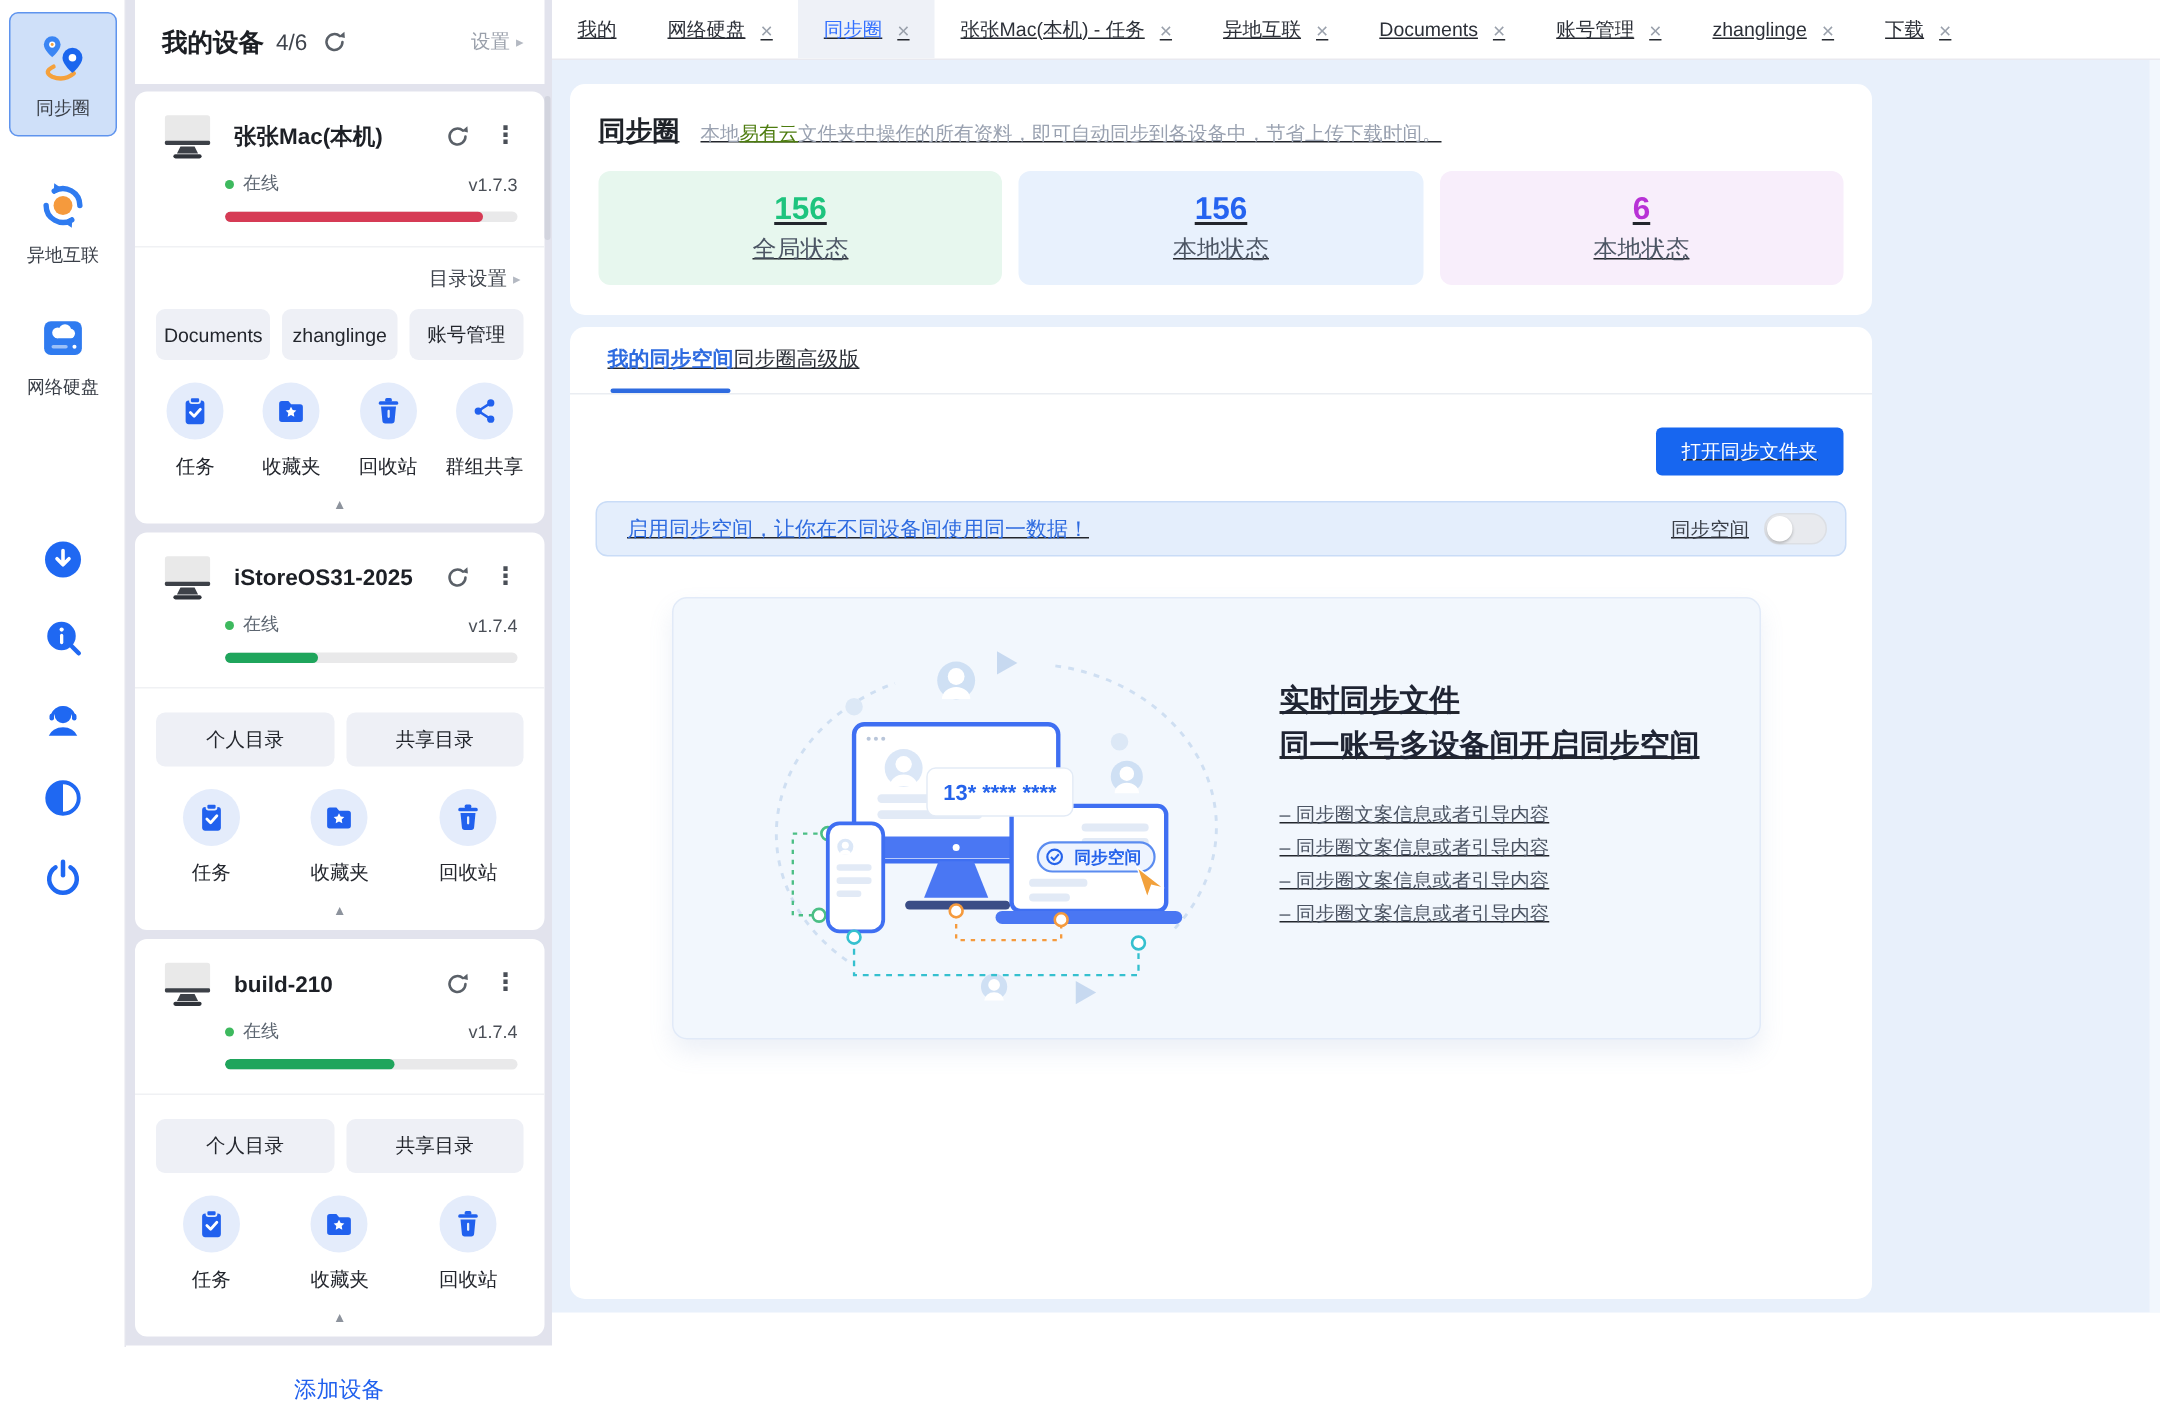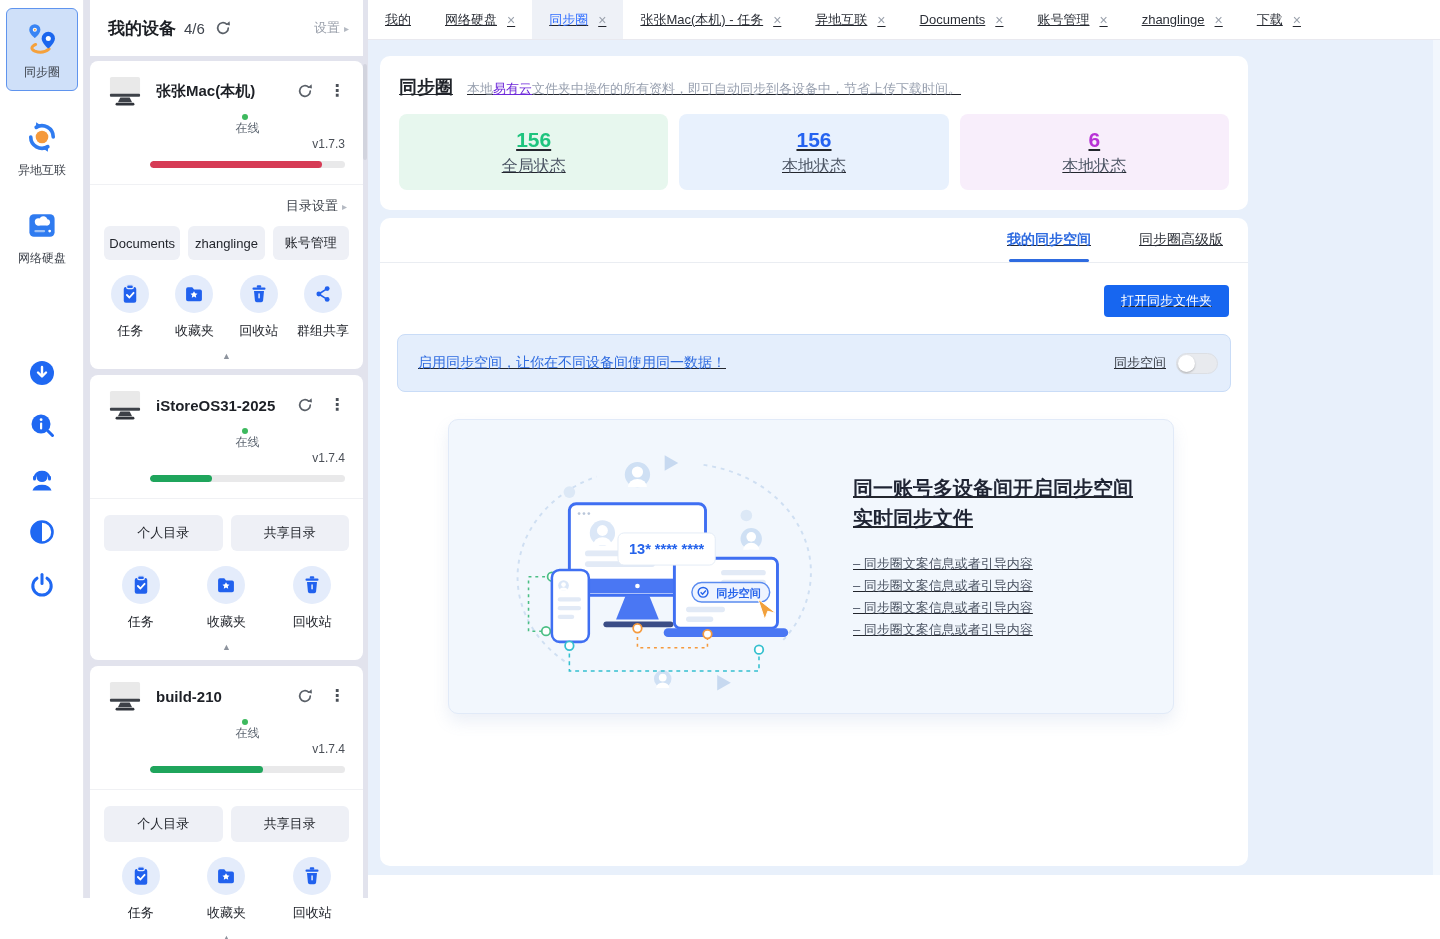--- a/index.html
+++ b/index.html
@@ -29,21 +29,21 @@
   .dev-head .settings { margin-left:auto; font-size:13px; color:#9aa0ab; display:flex; align-items:center; gap:4px; }
   .dev-head .settings .arr { font-size:10px; color:#b4b9c2; }
 
   .dev-card { background:#fff; border-radius:8px; margin:0 5px 6px 6px; flex:none; }
   .dc-top { padding:14px 18px 0 16px; }
   .dc-row1 { display:flex; align-items:center; }
   .pc-icn { width:38px; height:32px; flex:none; }
   .dc-name { font-size:15px; font-weight:bold; color:#1d2026; margin-left:12px;text-align:right; }
   .dc-refresh { width:16px; height:16px; margin-left:auto; }
   .dc-kebab { font-size:16px; color:#4a4f57; margin-left:16px; font-weight:bold; line-height:1; }
-  .dc-row2 { display:flex; align-items:center; margin-top:7px; padding-left:44px; font-size:12px; color:#5c6570;flex-direction:column; }
+  .dc-row2 { display:flex; align-items:center; margin-top:7px; padding-left:44px; font-size:12px; color:#5c6570; }
   .dc-row2 .dot { width:6px; height:6px; border-radius:50%; background:#3db95e; margin-right:6px; }
   .dc-row2 .ver { margin-left:auto; color:#4a4f57; }
   .bar { height:7px; background:#e9e9ea; border-radius:4px; margin:10px 0 0 44px; overflow:hidden; }
   .bar i { display:block; height:100%; border-radius:4px; }
   .dc-sep { height:1px; background:#f0f1f4; margin-top:16px; }
   .dir-row { display:flex; justify-content:flex-end; align-items:center; gap:4px; padding:12px 16px 0; font-size:13px; color:#3f444d; }
   .dir-row .arr { font-size:10px; color:#b4b9c2; }
   .chip-row { display:flex; gap:8px; padding:11px 14px 0; }
   .chip { flex:1; height:34px; background:#eef0f6; border-radius:6px; display:flex; align-items:center; justify-content:center; font-size:13px; color:#23262d; }
   .chip-row.big .chip { height:36px; }
@@ -65,38 +65,38 @@
   .tab.active { background:#eef1f7; color:#3370ff; }
 
   .content { flex:none; height:835px; background:#e8f0fb; padding:16px 0 0 12px; position:relative; }
   .v-scroll { position:absolute; right:0; top:0; bottom:0; width:7px; background:rgba(255,255,255,.45); }
   .bottom-fill { flex:1; background:#fff; }
 
   .hdr-card { width:868px; background:#fff; border-radius:10px; padding:19px 19px 20px; }
   .hdr-title-row { display:flex; align-items:baseline; }
   .hdr-title-row h2 { font-size:18px; font-weight:bold; color:#1f2329; }
   .hdr-desc { font-size:13px; color:#99a1b0; margin-left:14px; }
-  .hdr-desc a { color:#6d28d9; text-decoration:underline; }
+  .hdr-desc a { color:#4d7c0f; text-decoration:underline; }
   .stats { display:flex; gap:11px; margin-top:15px; }
   .stat { flex:1; height:76px; border-radius:8px; display:flex; flex-direction:column; align-items:center; justify-content:center; }
   .stat b { font-size:21px; font-weight:bold; }
   .stat span { font-size:16px; color:#4c5564; margin-top:4px; }
 
   .body-card { width:868px; height:648px; background:#fff; border-radius:10px; margin-top:8px; }
-  .space-tabs { display:flex; gap:48px; padding:0 25px; height:45px; border-bottom:1px solid #eaedf2;justify-content:flex-end; }
+  .space-tabs { display:flex; padding:0 25px; height:45px; border-bottom:1px solid #eaedf2; }
   .stab { display:flex; align-items:center; font-size:14px; color:#2c3038; position:relative; }
   .stab.active { color:#2e6be0; font-weight:bold; }
   .stab.active::after { content:""; position:absolute; left:2px; right:2px; bottom:0; height:3px; border-radius:2px; background:#2e6be0; }
 
   .sec-row { display:flex; align-items:flex-start; padding:22px 19px 0 25px; }
   .sec-row h3 { font-size:15px; font-weight:bold; color:#1f2329; }
   .sec-row .path { font-size:12px; color:#5d6570; margin-top:9px; }
   .open-btn { margin-left:auto; height:32px; padding:0 17px; background:#1766f0; color:#fff; font-size:13px; border:none; border-radius:4px; cursor:pointer; }
 
-  .banner { margin:17px 17px 0; height:58px; border-radius:8px; background:#e4eefc; border:1px solid #c9dcf7; display:flex; align-items:center; padding:0 12px 0 20px; }
+  .banner { margin:17px 17px 0; height:37px; border-radius:8px; background:#e4eefc; border:1px solid #c9dcf7; display:flex; align-items:center; padding:0 12px 0 20px; }
   .banner .btext { font-size:14px; color:#2e6be0; }
   .b-right { margin-left:auto; display:flex; align-items:center; gap:10px; font-size:13px; color:#3a3f48; }
   .switch { width:42px; height:21px; border-radius:11px; background:#e8eaee; border:1px solid #dcdfe4; position:relative; cursor:pointer; }
   .switch i { position:absolute; left:1px; top:1px; width:17px; height:17px; border-radius:50%; background:#fff; box-shadow:0 1px 2px rgba(0,0,0,.25); }
 
   .promo { margin:27px 0 0 68px; width:726px; height:295px; background:#f2f7fd; border:1px solid #e1eaf8; border-radius:10px; box-shadow:0 8px 16px rgba(120,150,200,.14); display:flex; align-items:center; padding:0 8px 0 18px; }
   .illus { width:372px; height:282px; flex:none; }
   .promo-text { margin-left:14px; padding-bottom:20px; }
   .promo-text h4 { font-size:20px; color:#1f2433; line-height:30px; font-weight:bold; }
   .bullets { margin-top:20px; }
@@ -551,22 +551,22 @@
 
             <g>
               <rect x="226" y="161" width="80" height="20" rx="10" fill="#eef4ff" stroke="#5b8cf0" stroke-width="1.5"></rect>
               <circle cx="237.5" cy="171" r="5" fill="none" stroke="#2563eb" stroke-width="1.5"></circle>
               <path d="M235 171 l2 2 3.4-3.8" stroke="#2563eb" stroke-width="1.4" fill="none"></path>
               <text x="274" y="175.5" text-anchor="middle" font-size="11.5" font-weight="bold" fill="#2563eb">同步空间</text>
             </g>
             <path d="M294 178 L301 199 L304 190.5 L312.5 192.5 Z" fill="#f2a13c" stroke="#fff" stroke-width="1"></path>
           </svg>
           <div class="promo-text">
+            <h4>实时同步文件</h4>
             <h4>同一账号多设备间开启同步空间</h4>
-            <h4>实时同步文件</h4>
             <div class="bullets">
               <div>– 同步圈文案信息或者引导内容</div>
               <div>– 同步圈文案信息或者引导内容</div>
               <div>– 同步圈文案信息或者引导内容</div>
               <div>– 同步圈文案信息或者引导内容</div>
             </div>
           </div>
         </div>
       </div>
       <div class="v-scroll"></div>

